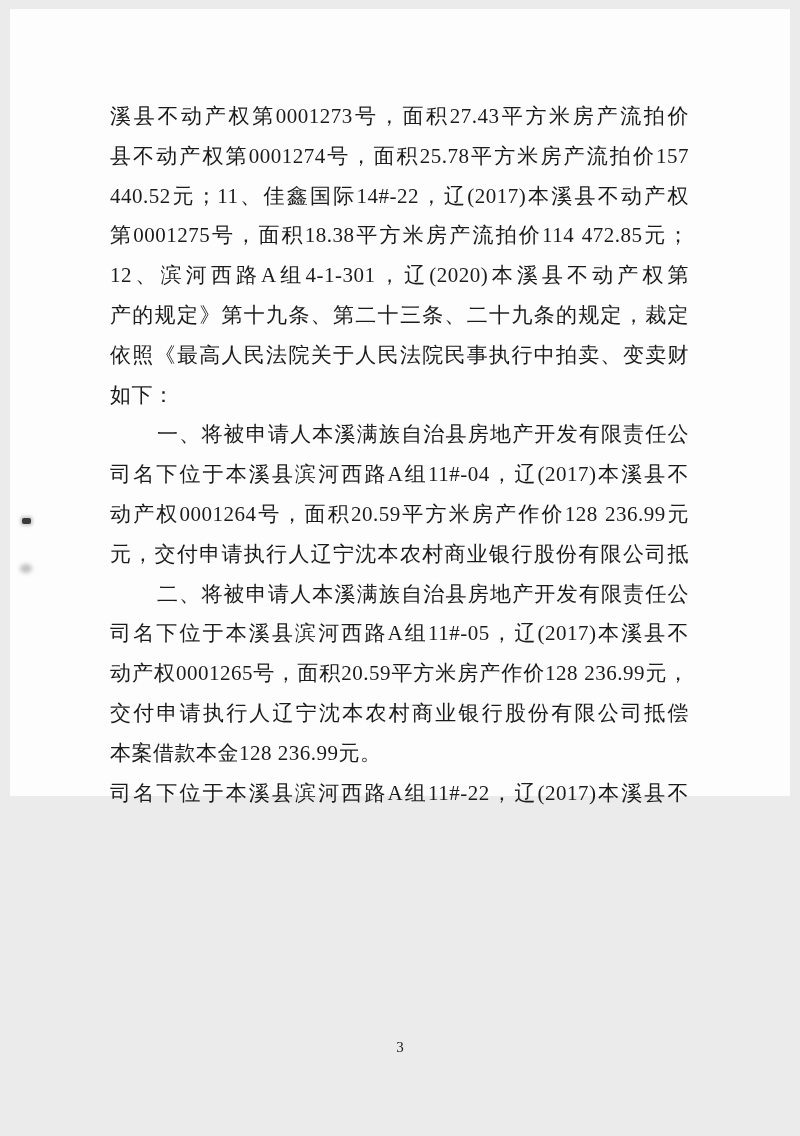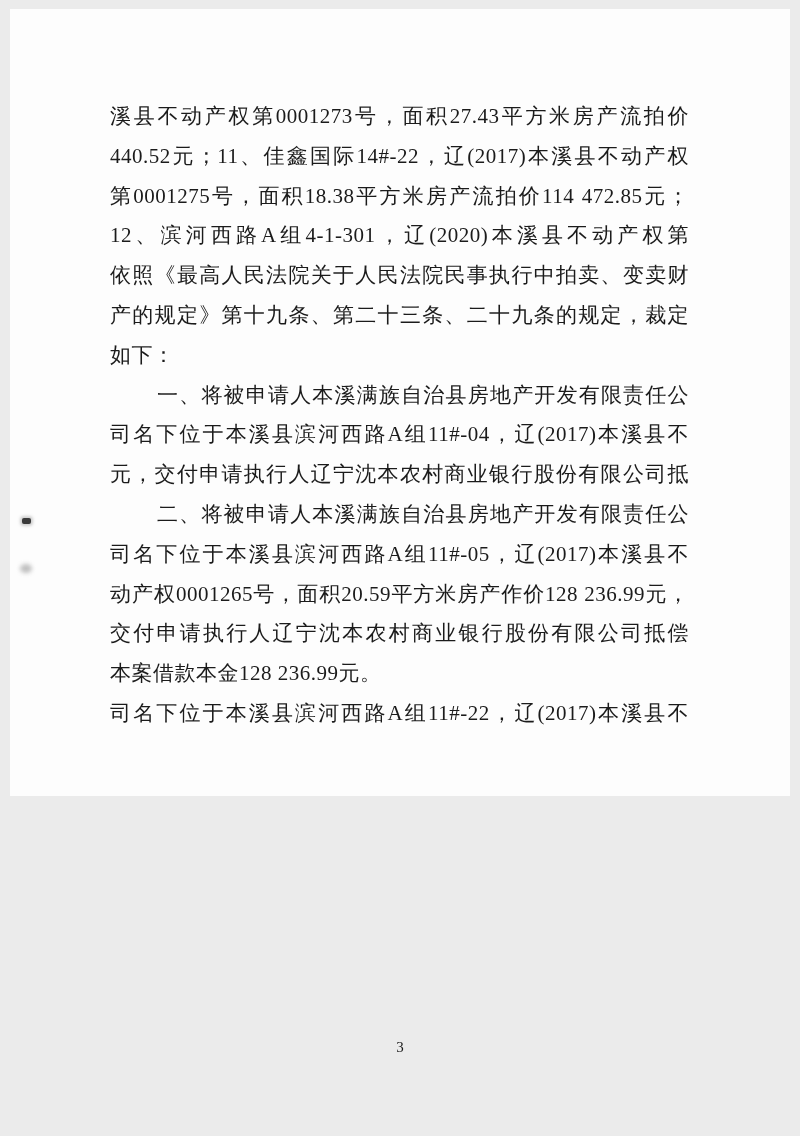--- a/index.html
+++ b/index.html
@@ -74,28 +74,30 @@
     opacity: 0.75;
   }
 </style>
 </head>
 <body style="color: rgb(27, 27, 27);">
 
 <div class="page-background" style="background: rgb(235, 235, 235);">
   <div class="paper" style="background: rgb(253, 253, 253);">
     <div class="textblock">
         <div class="line">溪县不动产权第0001273号，面积27.43平方米房产流拍价</div>
+        <div class="line">县不动产权第0001274号，面积25.78平方米房产流拍价157</div>
         <div class="line">440.52元；11、佳鑫国际14#-22，辽(2017)本溪县不动产权</div>
         <div class="line">第0001275号，面积18.38平方米房产流拍价114 472.85元；</div>
         <div class="line">12、滨河西路A组4-1-301，辽(2020)本溪县不动产权第</div>
+        <div class="line">产的规定》第十九条、第二十三条、二十九条的规定，裁定</div>
         <div class="line">依照《最高人民法院关于人民法院民事执行中拍卖、变卖财</div>
-        <div class="line">产的规定》第十九条、第二十三条、二十九条的规定，裁定</div>
         <div class="line end">如下：</div>
         <div class="line indent">一、将被申请人本溪满族自治县房地产开发有限责任公</div>
         <div class="line">司名下位于本溪县滨河西路A组11#-04，辽(2017)本溪县不</div>
+        <div class="line">动产权0001264号，面积20.59平方米房产作价128 236.99元</div>
         <div class="line">元，交付申请执行人辽宁沈本农村商业银行股份有限公司抵</div>
         <div class="line indent">二、将被申请人本溪满族自治县房地产开发有限责任公</div>
         <div class="line">司名下位于本溪县滨河西路A组11#-05，辽(2017)本溪县不</div>
         <div class="line">动产权0001265号，面积20.59平方米房产作价128 236.99元，</div>
         <div class="line">交付申请执行人辽宁沈本农村商业银行股份有限公司抵偿</div>
         <div class="line end">本案借款本金128 236.99元。</div>
         <div class="line">司名下位于本溪县滨河西路A组11#-22，辽(2017)本溪县不</div>
       </div>
     <div class="page-number">3</div>
     <div class="speck-1"></div>

